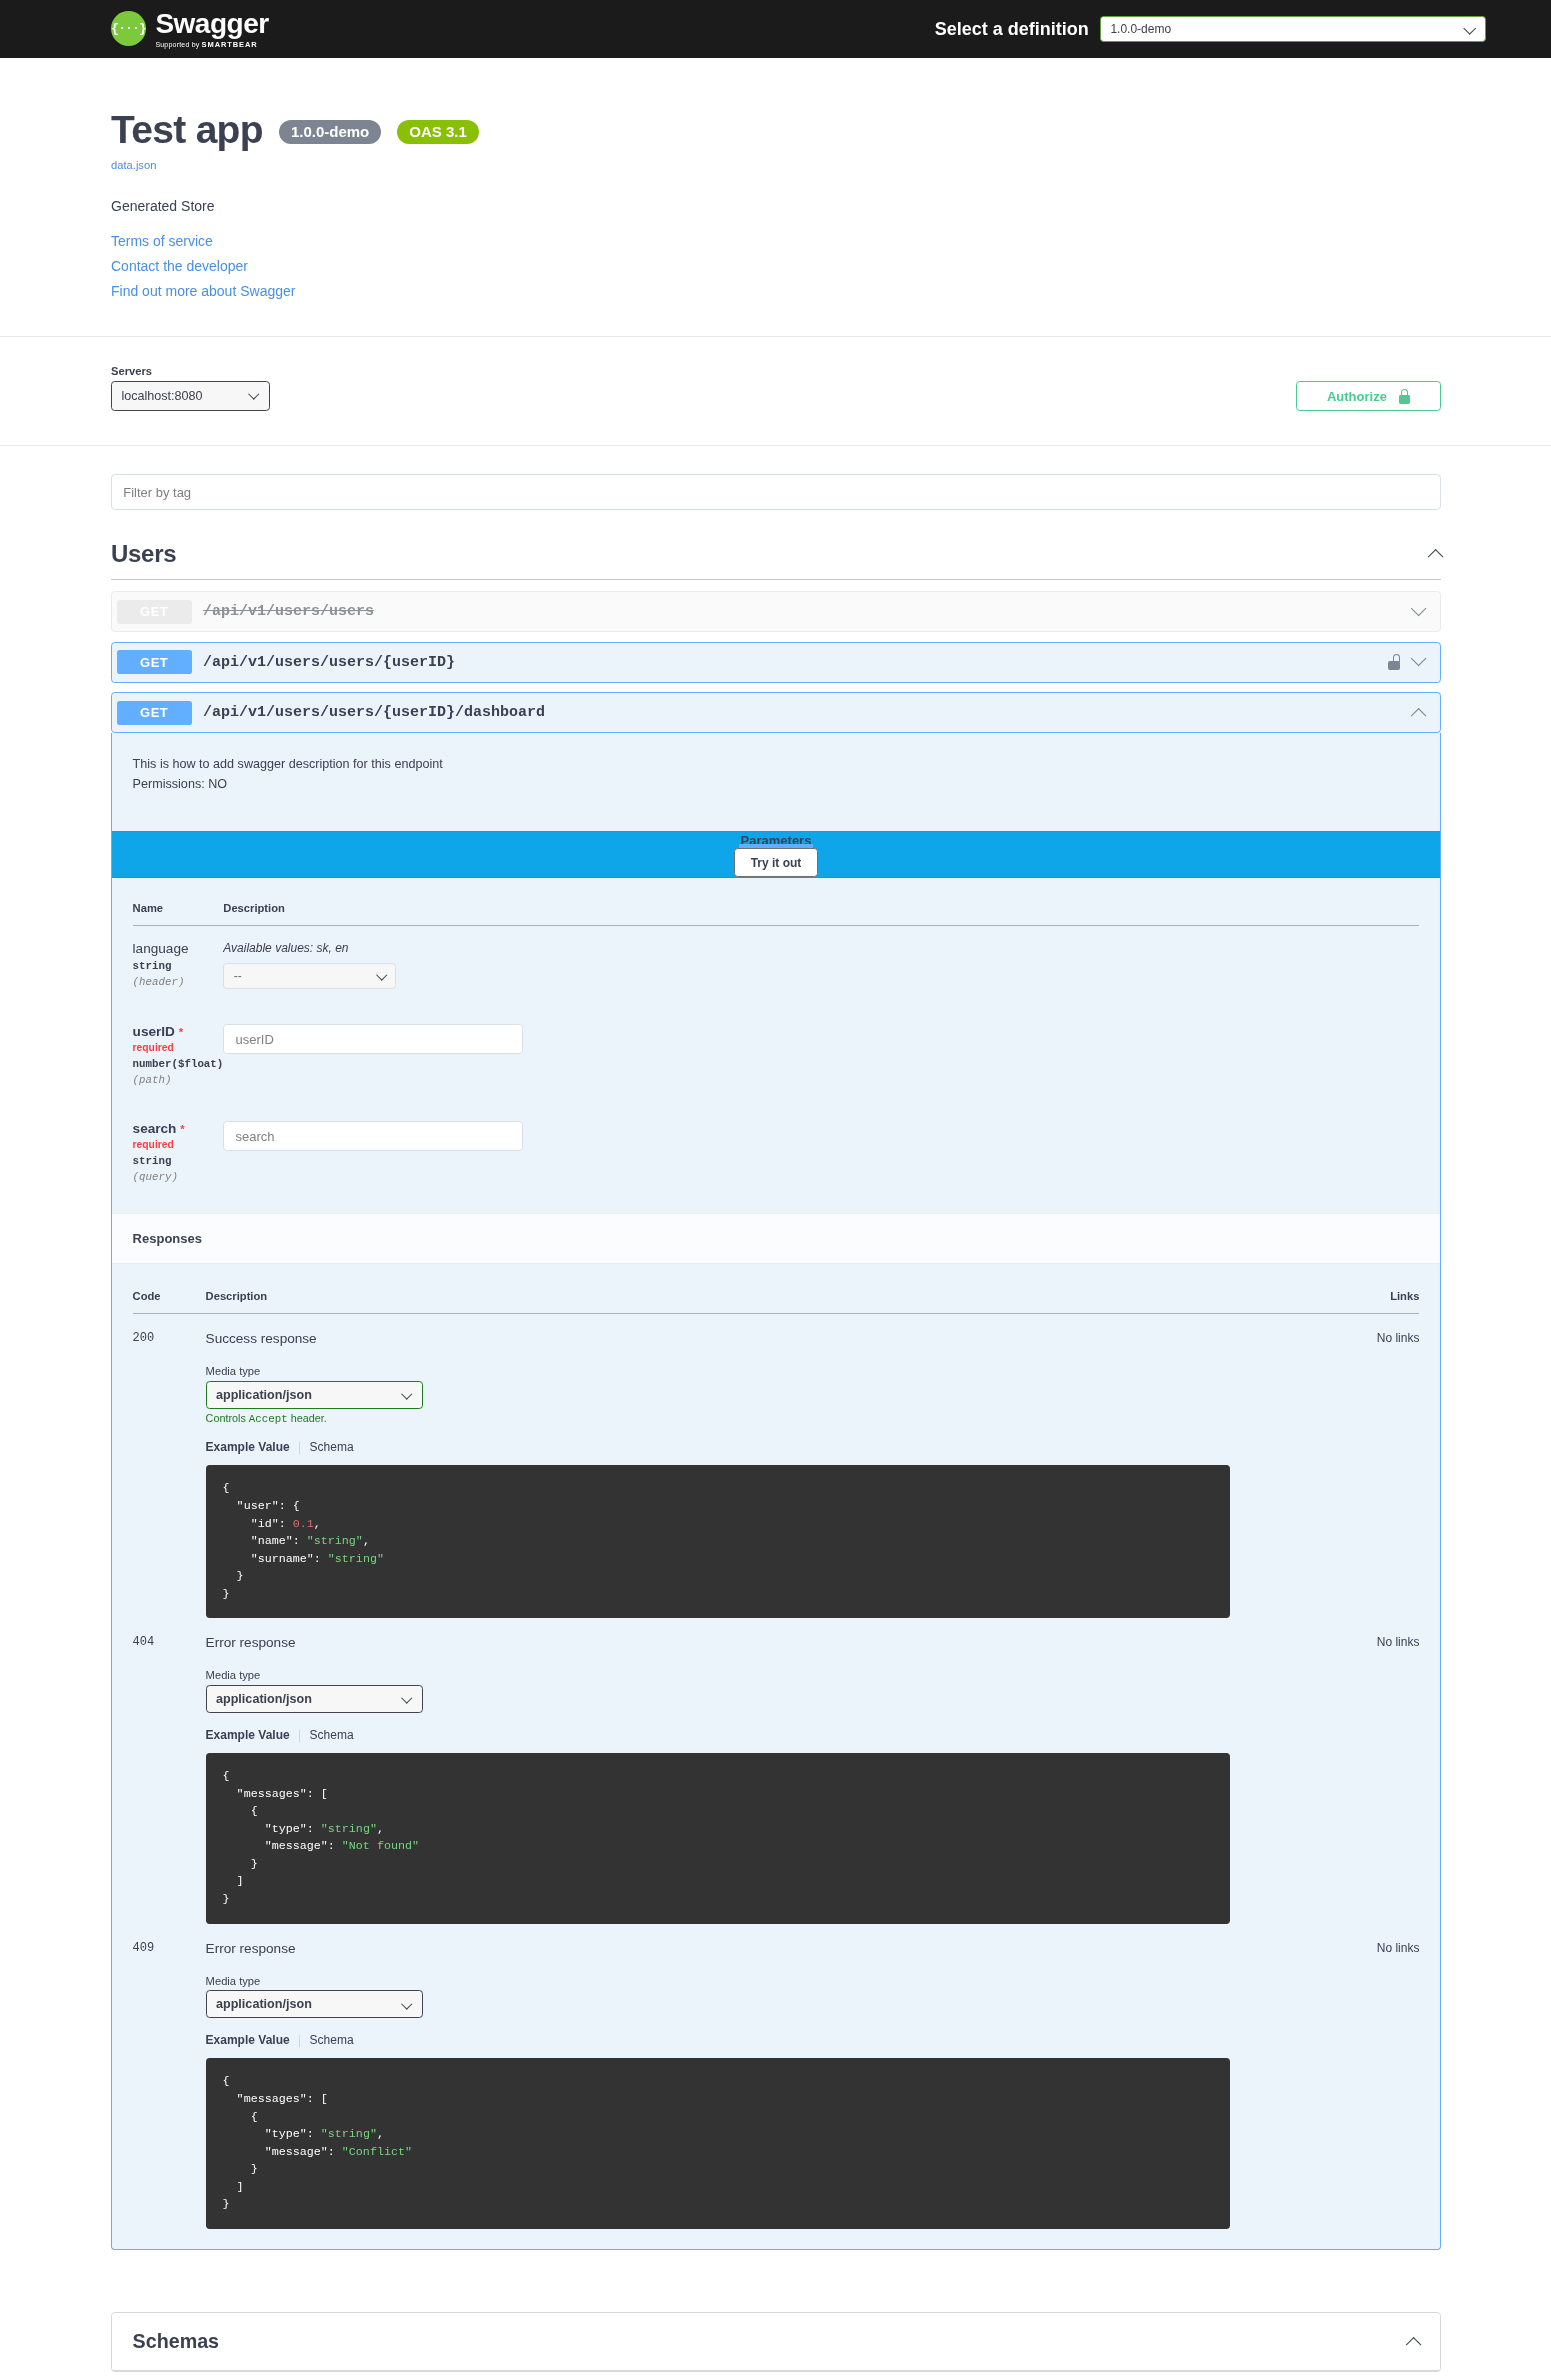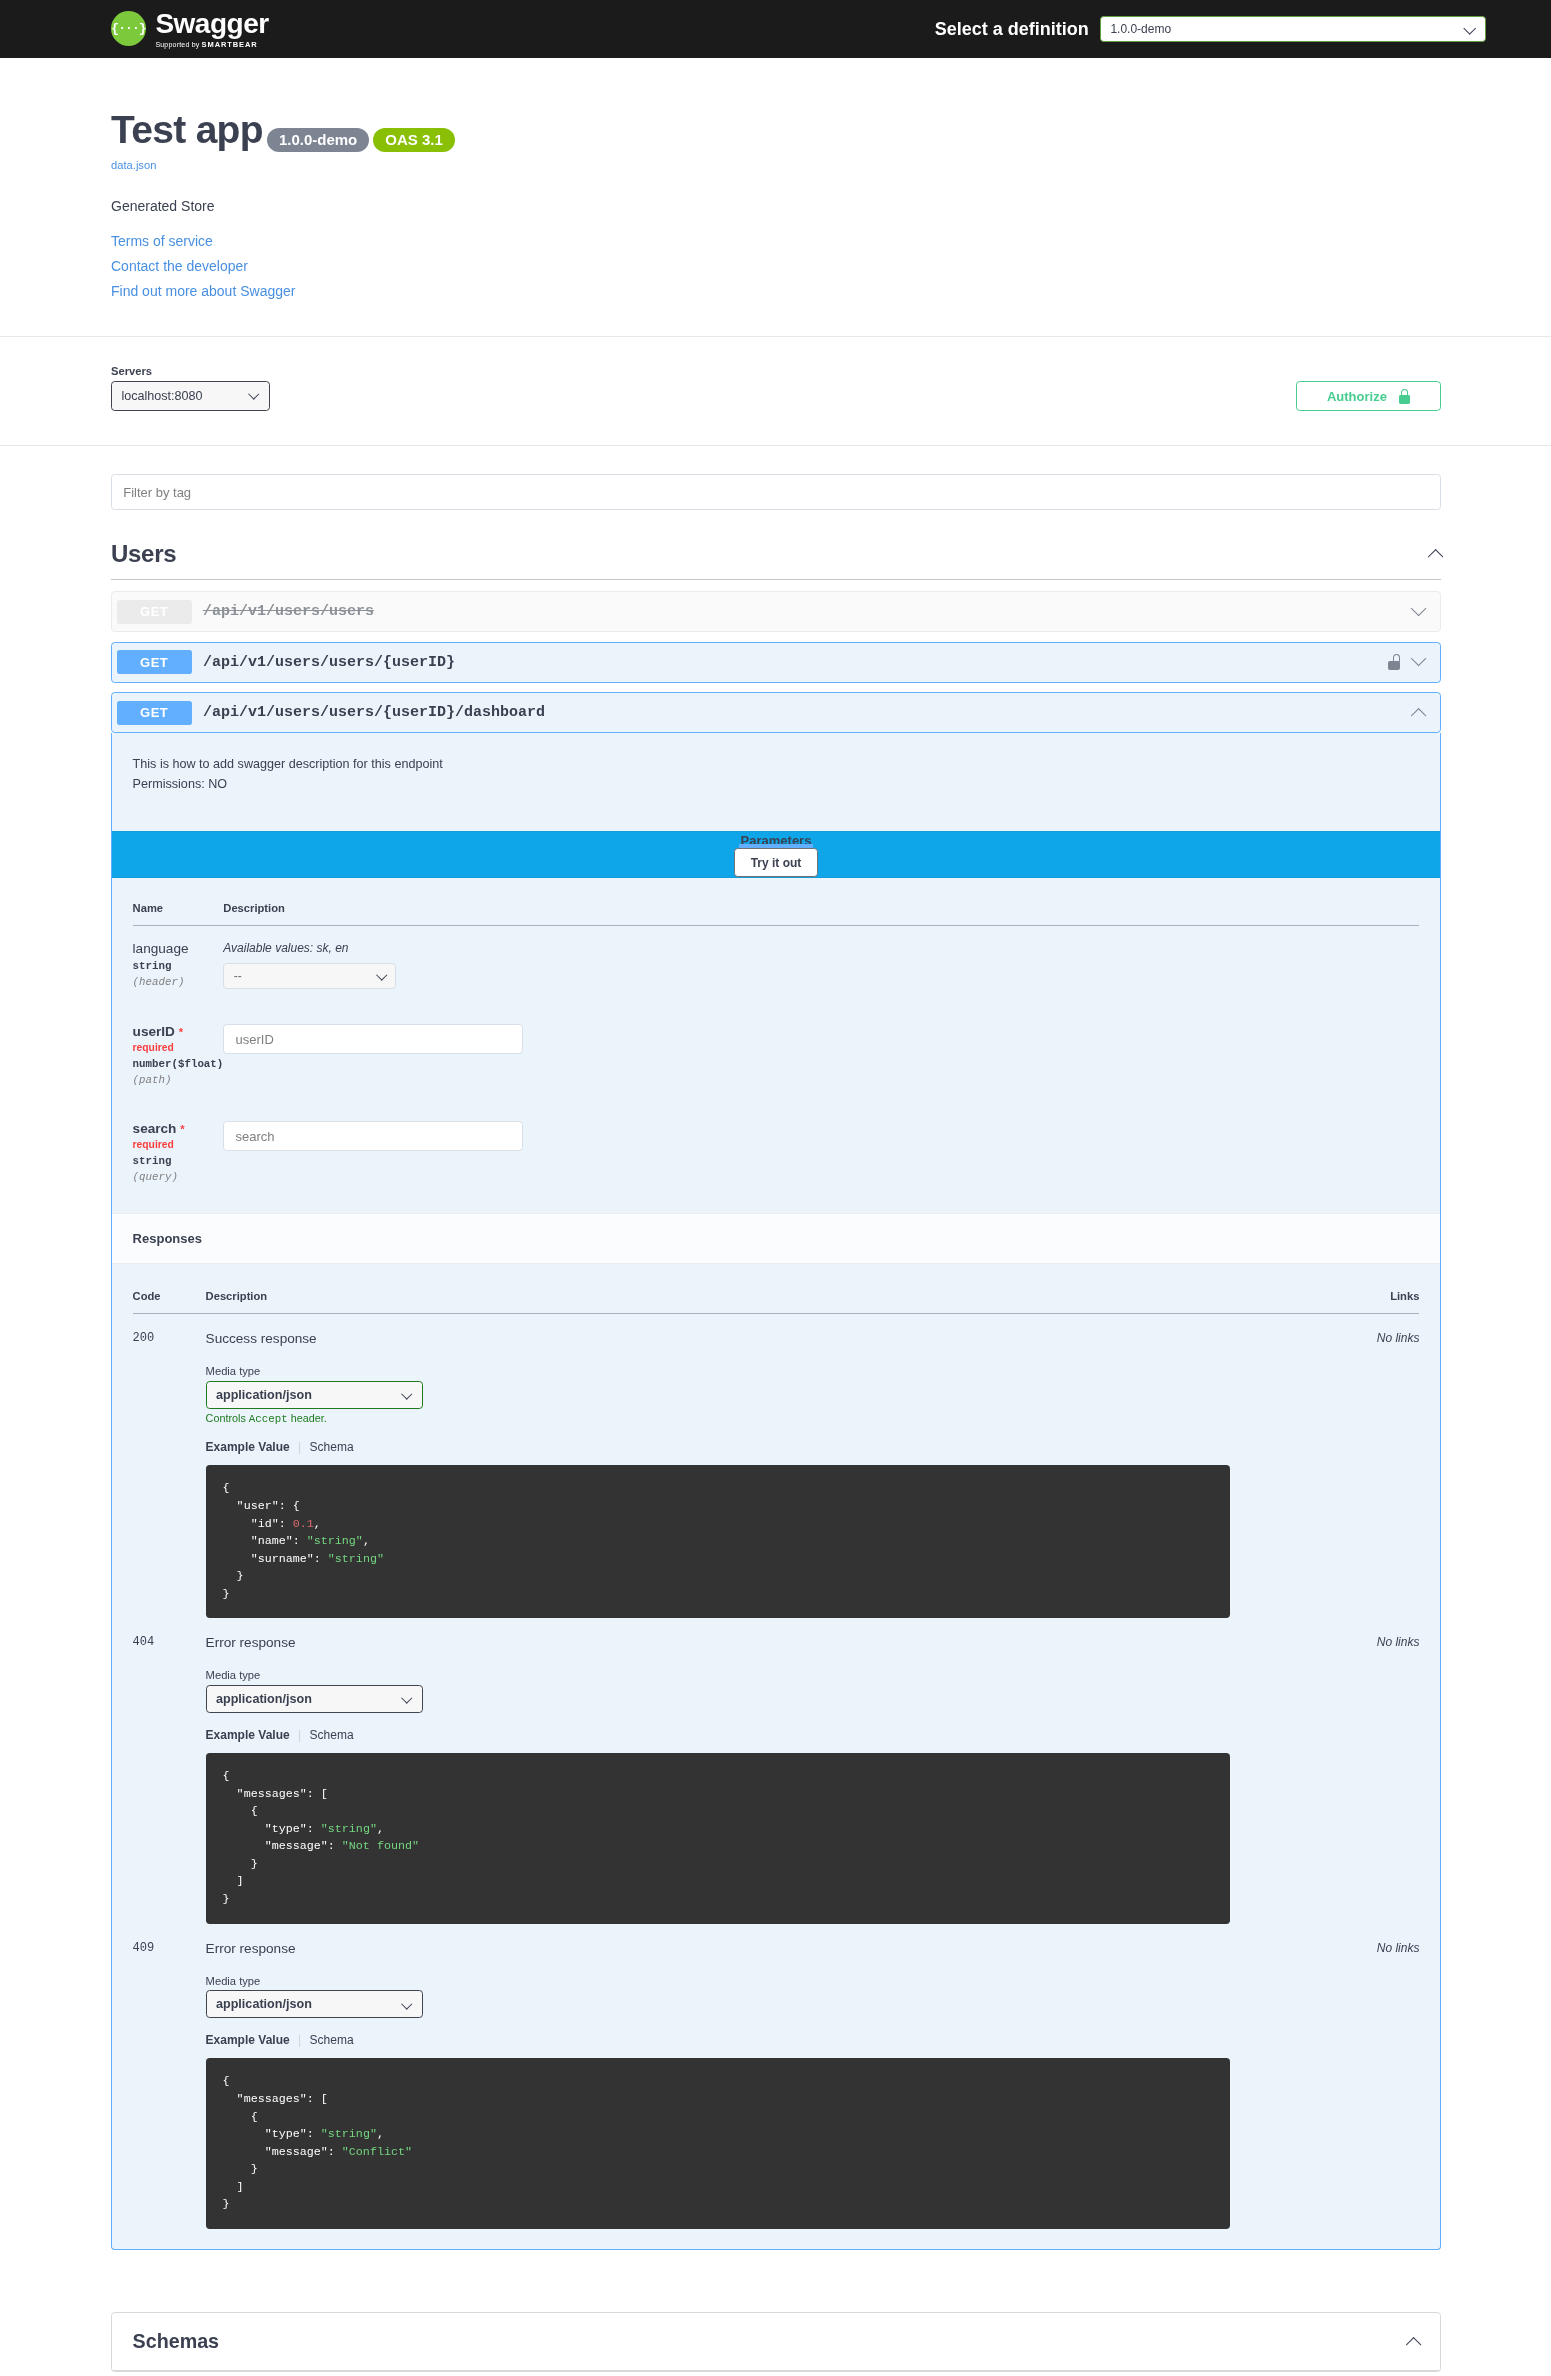--- a/index.html
+++ b/index.html
@@ -54,21 +54,21 @@
     border-right:1.5px solid #3b4151;
     border-bottom:1.5px solid #3b4151;
     transform:rotate(45deg);
     display:inline-block;
   }
   .caret.thin { border-width:1.3px; }
   .inner { padding:0 111px; }
 
   
   .info { padding:52px 0 37px 0; }
-  .info-title-row { display:flex; align-items:flex-end; gap:4px; }
+  .info-title-row { display:flex; align-items:center; gap:16px; }
   .info-title { font-size:39px; font-weight:bold; color:#3b4151; line-height:1; letter-spacing:-0.7px; }
   .pill {
     display:inline-block;
     border-radius:53px;
     color:#ffffff;
     font-size:15px;
     font-weight:bold;
     padding:3.7px 12px;
     line-height:1.1;
     position:relative;
@@ -283,21 +283,21 @@
   .resp-wrap { padding:26px 20.6px 20.6px 20.6px; }
   table.resps { width:100%; border-collapse:collapse; }
   table.resps th {
     text-align:left; font-size:11.2px; font-weight:bold; color:#3b4151;
     padding:0 0 11.2px 0; border-bottom:0.9px solid rgba(59,65,81,0.2);
   }
   table.resps th.c-code { width:73px; }
   table.resps th.c-links { text-align:right; }
   td.r-code { vertical-align:top; padding:17px 0 0 0; font-family:"Liberation Mono", monospace; font-size:12px; color:#3b4151; }
   td.r-desc { vertical-align:top; padding:17px 0 0 0; }
-  td.r-links { vertical-align:top; padding:17px 0 0 0; text-align:right; font-size:12px; font-style:italic; color:#3b4151; }
+  td.r-links { vertical-align:top; padding:17px 0 0 0; text-align:right; font-size:12px; color:#3b4151; }
   .r-text { font-size:13.6px; color:#3b4151; }
   .mt-label { font-size:11.2px; color:#3b4151; margin-top:19px; margin-bottom:3.7px; }
   .sel-media {
     width:217px; height:28px;
     border:0.9px solid #41444e;
     border-radius:3.7px;
     background:#f7f7f7;
     display:flex; align-items:center;
     padding:0 9.4px;
     font-size:12.6px; font-weight:bold; color:#3b4151;

